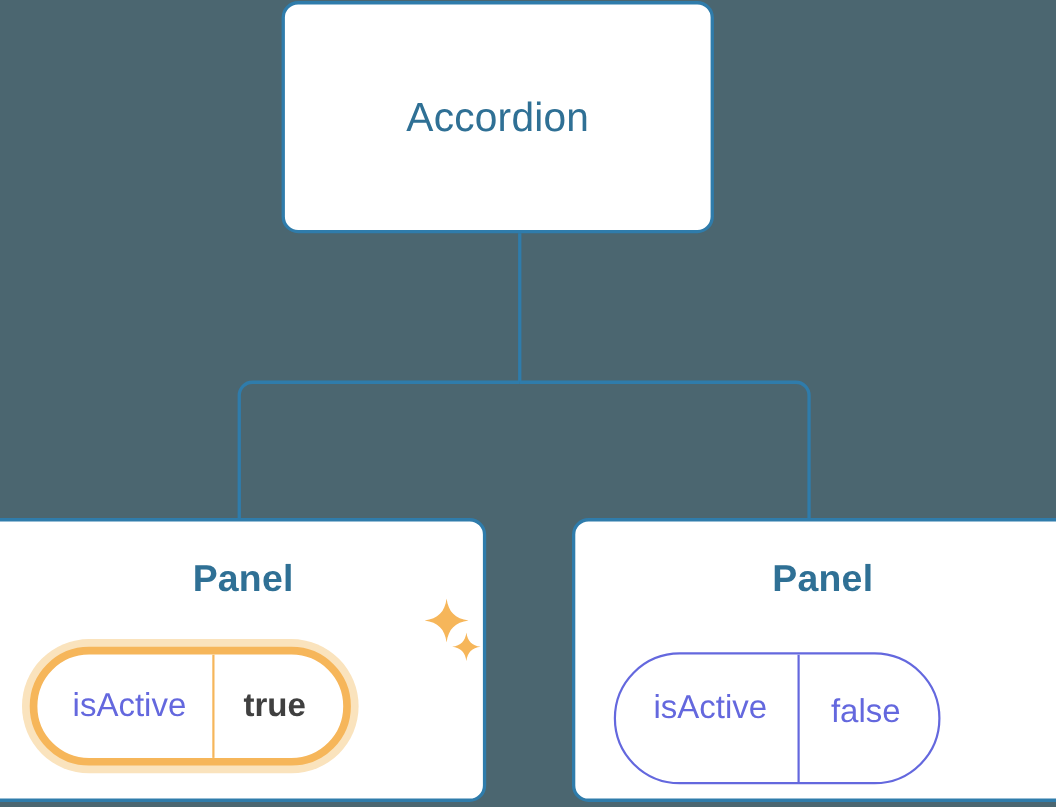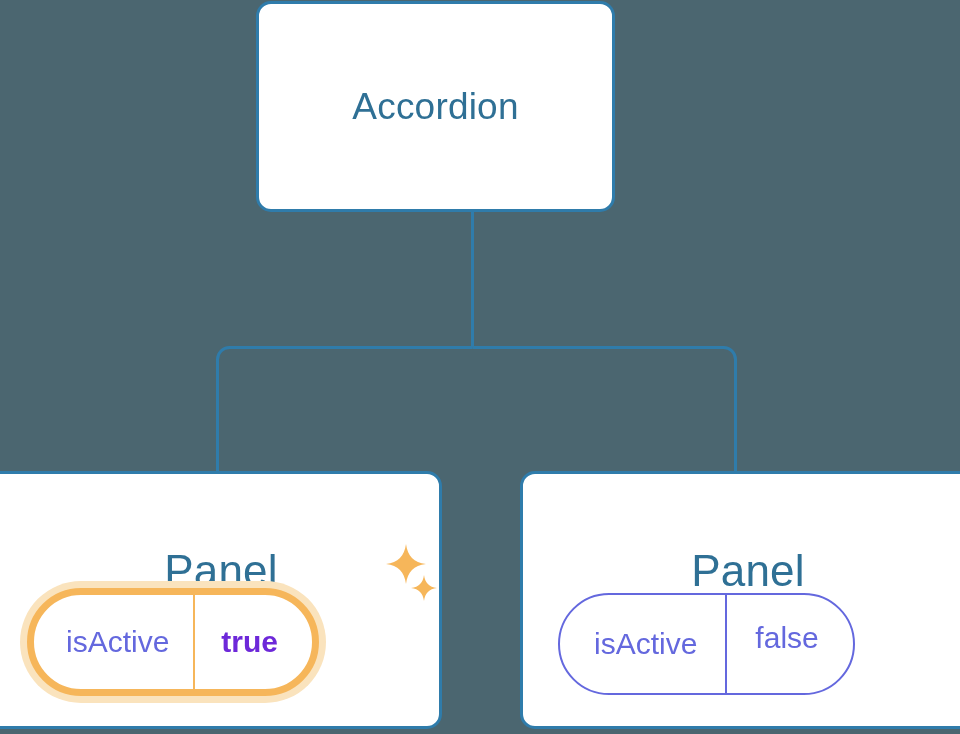--- a/index.html
+++ b/index.html
@@ -47,21 +47,21 @@
   .node-title {
     color: #2f7095;
     letter-spacing: 0.2px;
     white-space: nowrap;
   }
 
   
   #node-accordion {
     left: 256px;
     top: 1px;
-    width: 359px;
+    width: 393px;
     height: 211px;
     justify-content: center;
   }
 
   #node-accordion .node-title {
     font-size: 37px;
     font-weight: 400;
   }
 
   
@@ -75,23 +75,22 @@
     left: -16px;
     width: 458px;
   }
 
   #node-panel-right {
     left: 520px;
     width: 456px;
   }
 
   .panel-node .node-title {
-    font-size: 44px;
-    font-weight: 400;
-    margin-top: 39px;
+    font-size: 34px;
+    font-weight: 700;
   }
 
   #node-panel-left .node-title { margin-left: 16px; }
 
   
   .pill-wrap {
     position: absolute;
     display: flex;
     align-items: flex-start;
   }
@@ -118,21 +117,21 @@
     border: 2px solid #6468de;
   }
 
   .pill.plain .pill-key {
     padding: 0 28px 0 34px;
     height: 98px;
   }
 
   .pill.plain .pill-val {
     padding: 0 34px 12px 28px;
-    height: 98px;
+    height: 116px;
     border-left: 2px solid #6468de;
   }
 
   
   .pill-highlight-wrap {
     position: relative;
     padding: 7px;
     border-radius: 999px;
     background: #fae3bd;
   }
@@ -145,21 +144,21 @@
   .pill.active .pill-key {
     padding: 0 24px 0 32px;
     height: 94px;
   }
 
   .pill.active .pill-val {
     padding: 0 34px 0 26px;
     height: 94px;
     border-left: 2px solid #f6b65a;
     font-weight: 700;
-    color: #6d28d9;
+    color: #404040;
   }
 
   
   .sparkle {
     position: absolute;
     pointer-events: none;
   }
 
   #sparkle-large { left: 386px; top: 544px; width: 40px; height: 40px; }
   #sparkle-small { left: 411px; top: 575px; width: 26px; height: 26px; }

